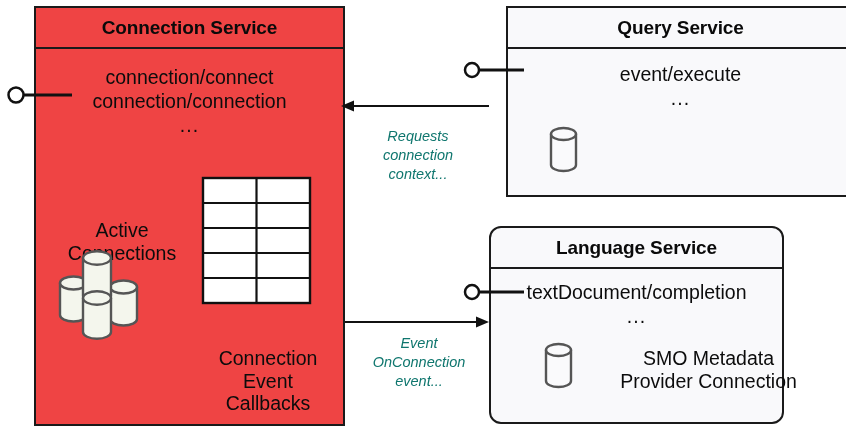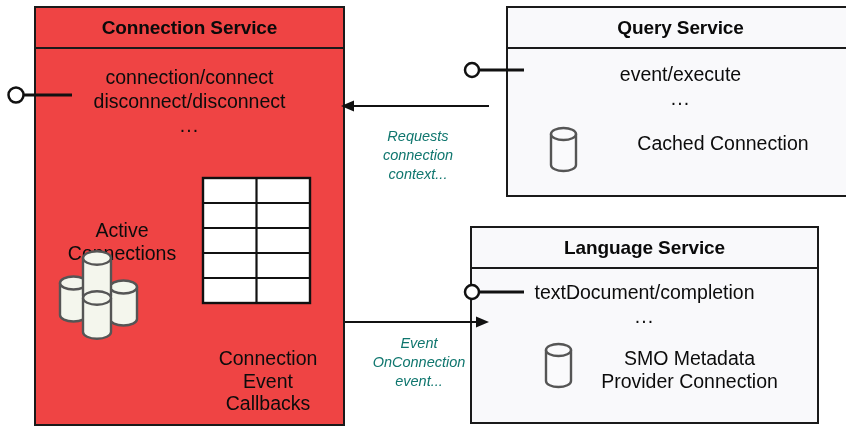--- a/index.html
+++ b/index.html
@@ -92,21 +92,21 @@
 <body>
 
 <div id="canvas">
 
   <div class="component green" style="left:34px; top:6px; width:311px; height:420px;">
     <div class="comp-header">Connection Service</div>
     <div class="comp-body" style="height:307px;">
 
       <div class="op-list" style="position:absolute; left:0; top:17px; width:100%;">
         <div class="op-line">connection/connect</div>
-        <div class="op-line">disconnect/disconnect</div>
+        <div class="op-line">connection/connection</div>
         <div class="ellipsis">...</div>
       </div>
 
       <div class="caption" style="left:6px; top:170px; width:160px;">
         <div>Active</div>
         <div>Connections</div>
       </div>
 
       <div class="caption" style="left:152px; top:298px; width:160px;">
         <div>Connection</div>
@@ -116,25 +116,24 @@
     </div>
   </div>
 
   <div class="component bluish" style="left:489px; top:6px; width:349px; height:191px;margin-left:17px;">
     <div class="comp-header">Query Service</div>
     <div class="comp-body" style="height:148px;">
       <div class="op-list" style="position:absolute; left:0; top:14px; width:100%;">
         <div class="op-line">event/execute</div>
         <div class="ellipsis">...</div>
       </div>
-      <div class="db-label" style="left:100px; top:83px; width:230px;">Cached Connection</div>
     </div>
   </div>
 
-  <div class="component bluish" style="left:470px; top:226px; width:349px; height:198px;">
+  <div class="component bluish" style="left:489px; top:226px; width:295px; height:198px;border-radius:12px;">
     <div class="comp-header">Language Service</div>
     <div class="comp-body" style="height:155px;">
       <div class="op-list" style="position:absolute; left:0; top:12px; width:100%;">
         <div class="op-line">textDocument/completion</div>
         <div class="ellipsis">...</div>
       </div>
       <div class="db-label" style="left:95px; top:78px; width:245px;">
         <div>SMO Metadata</div>
         <div>Provider Connection</div>
       </div>

